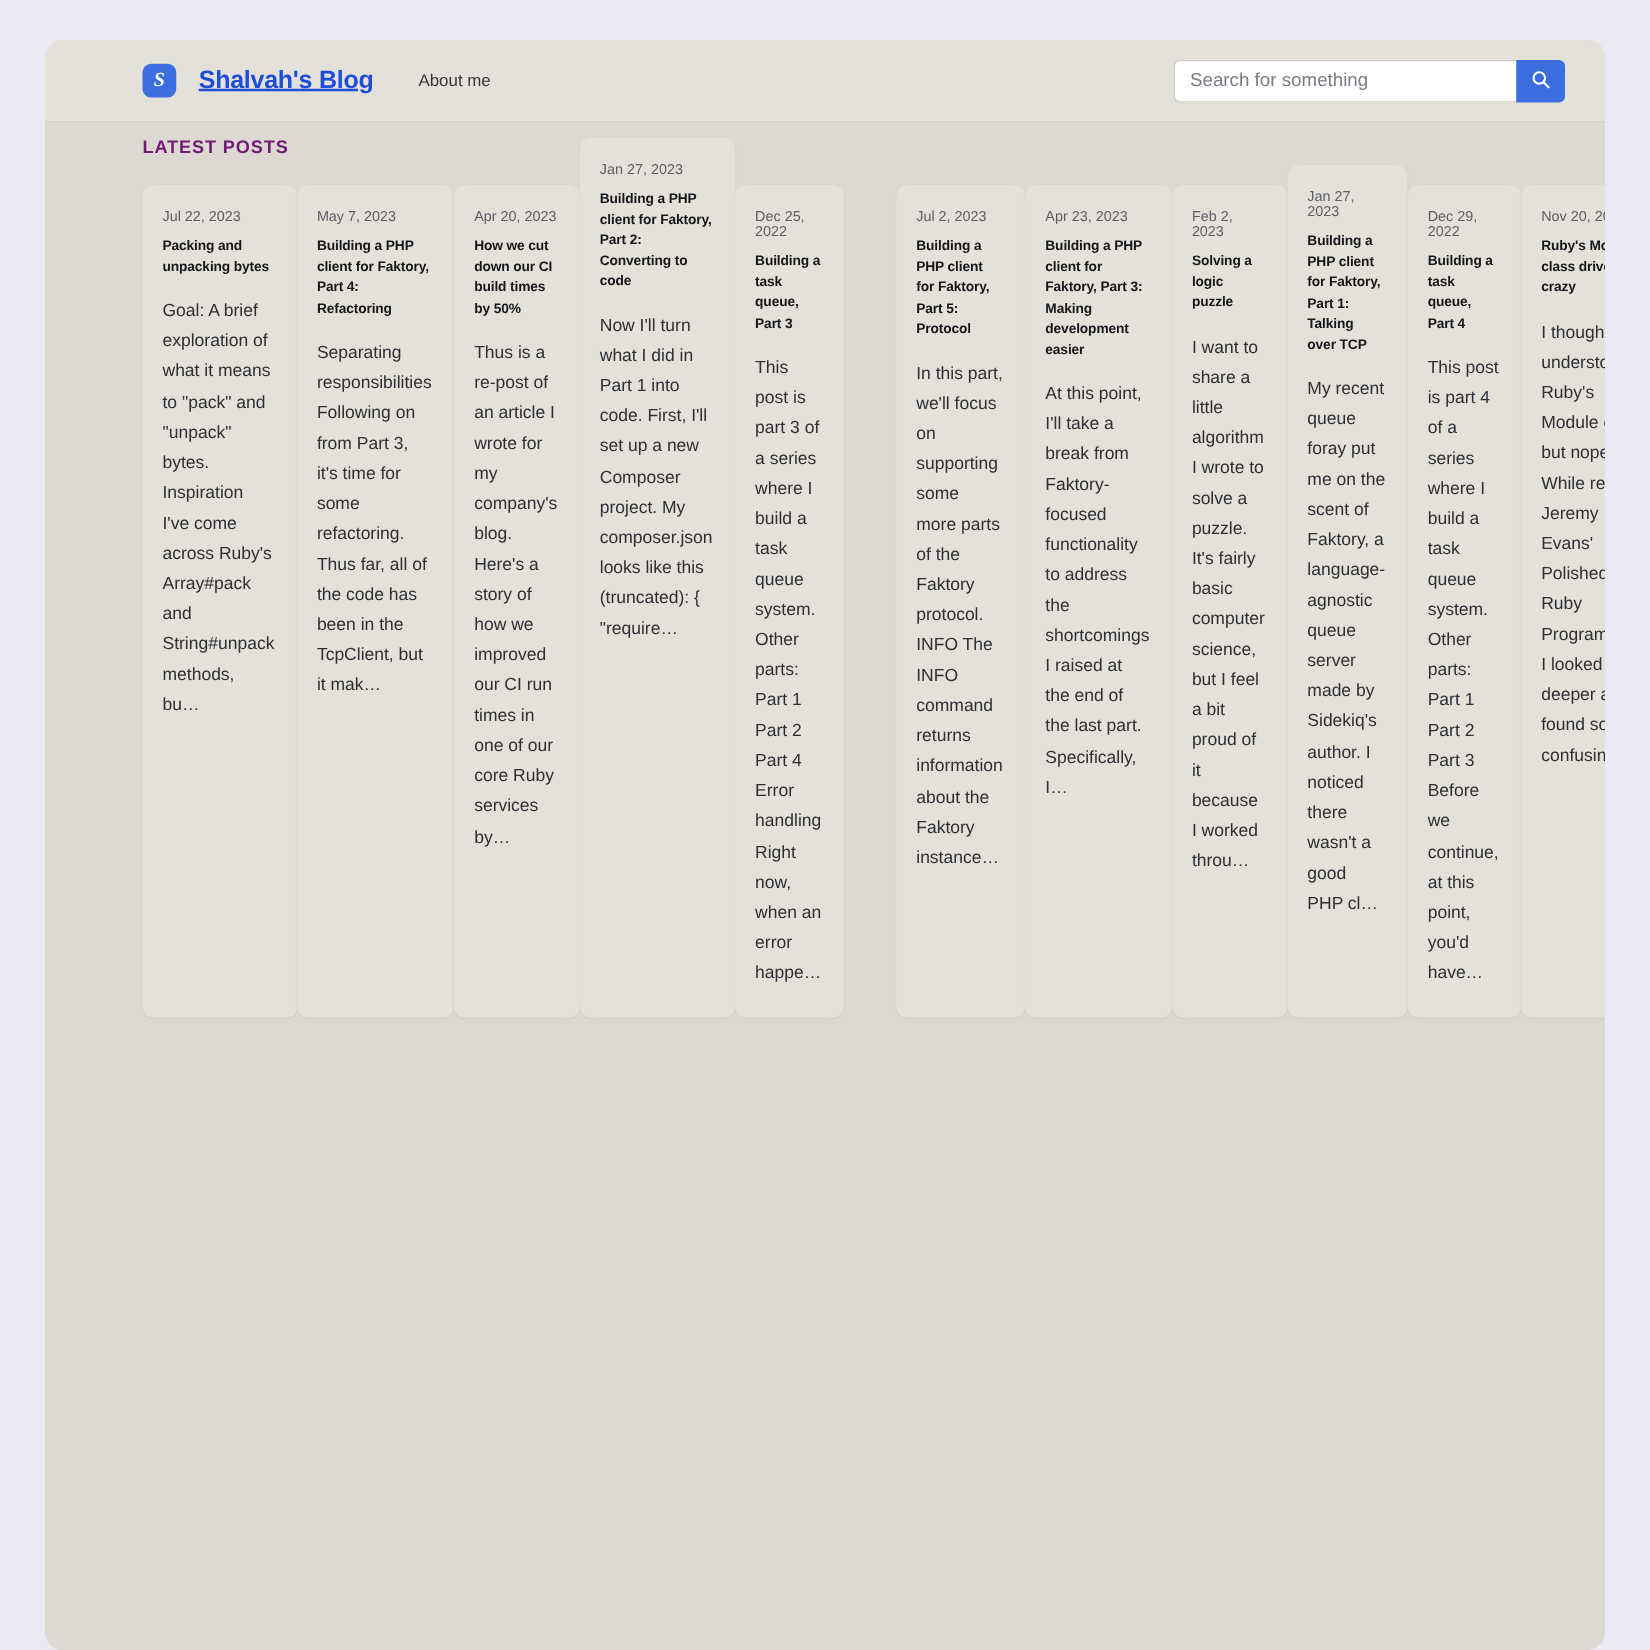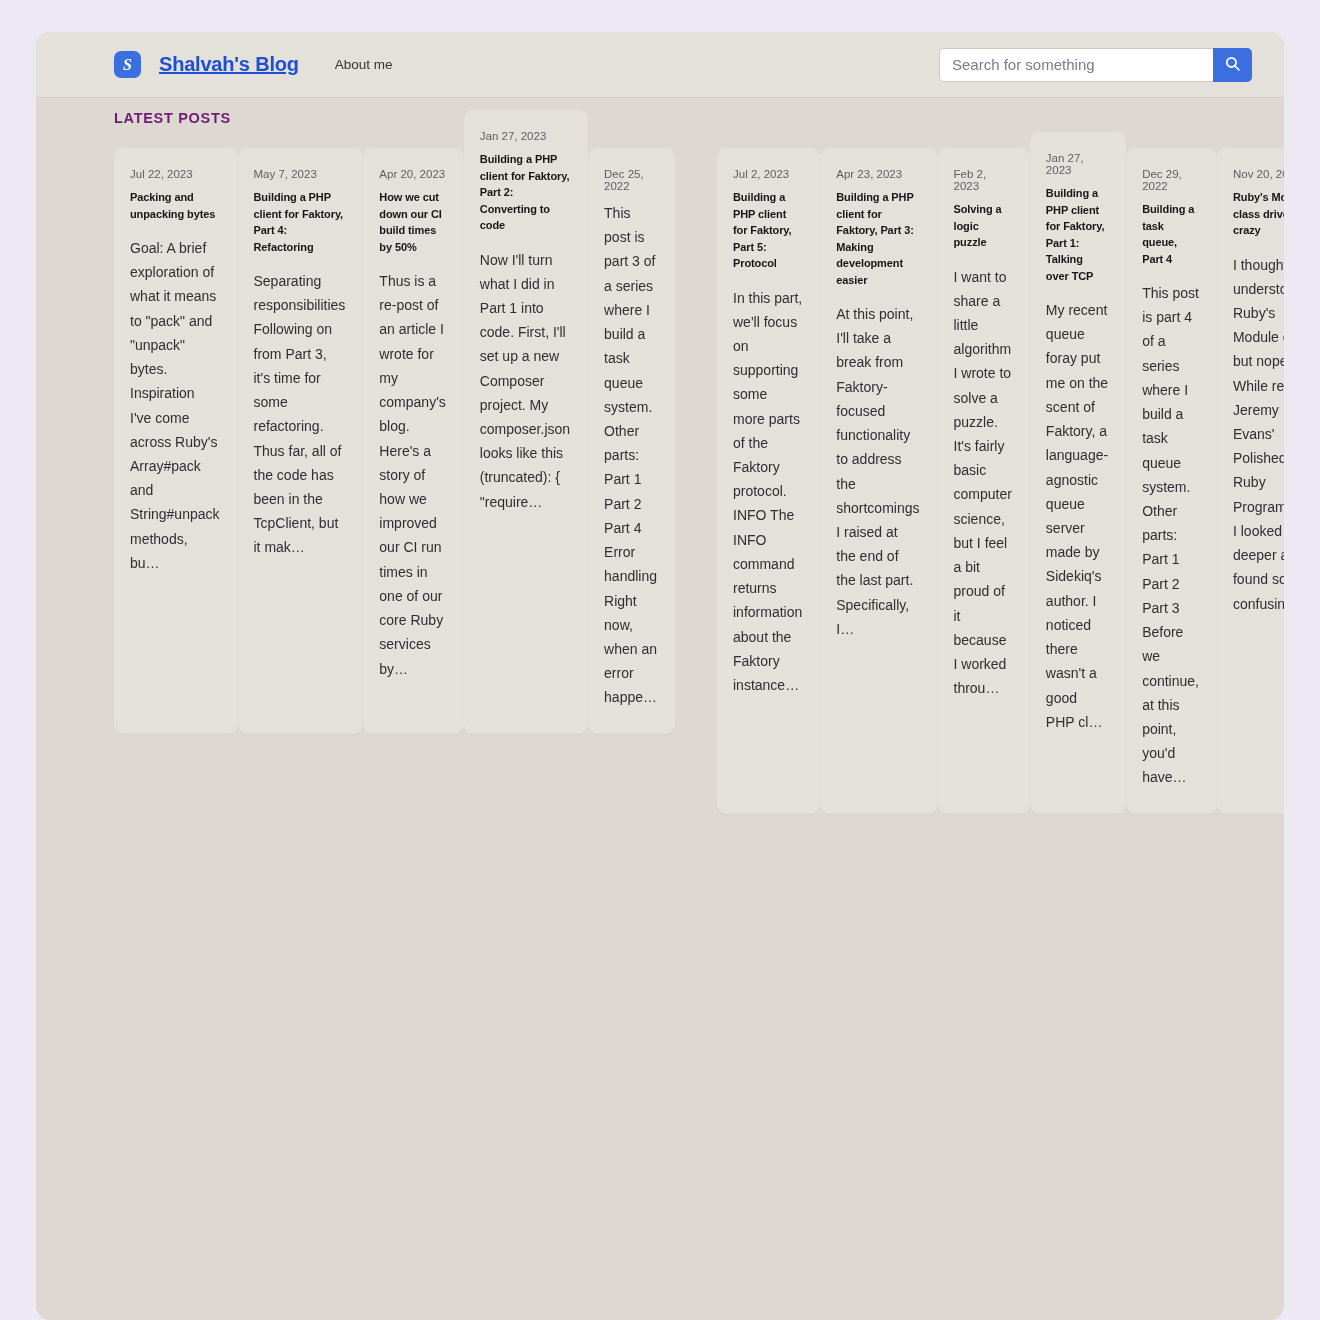--- a/index.html
+++ b/index.html
@@ -180,20 +180,21 @@
           <h3 class="title">How we cut down our CI build times by 50%</h3>
           <p class="excerpt">Thus is a re-post of an article I wrote for my company's blog. Here's a story of how we improved our CI run times in one of our core Ruby services by…</p>
         </article>
         <article class="card" style="margin-top:-38px;">
           <div class="date">Jan 27, 2023</div>
           <h3 class="title">Building a PHP client for Faktory, Part 2: Converting to code</h3>
           <p class="excerpt">Now I'll turn what I did in Part 1 into code. First, I'll set up a new Composer project. My composer.json looks like this (truncated): { "require…</p>
         </article>
         <article class="card">
           <div class="date">Dec 25, 2022</div>
+          <h3 class="title">Building a task queue, Part 3</h3>
           <p class="excerpt">This post is part 3 of a series where I build a task queue system. Other parts: Part 1 Part 2 Part 4 Error handling Right now, when an error happe…</p>
         </article>
       </div>
 
       <div class="col">
         <article class="card">
           <div class="date">Jul 2, 2023</div>
           <h3 class="title">Building a PHP client for Faktory, Part 5: Protocol</h3>
           <p class="excerpt">In this part, we'll focus on supporting some more parts of the Faktory protocol. INFO The INFO command returns information about the Faktory instance…</p>
         </article>

